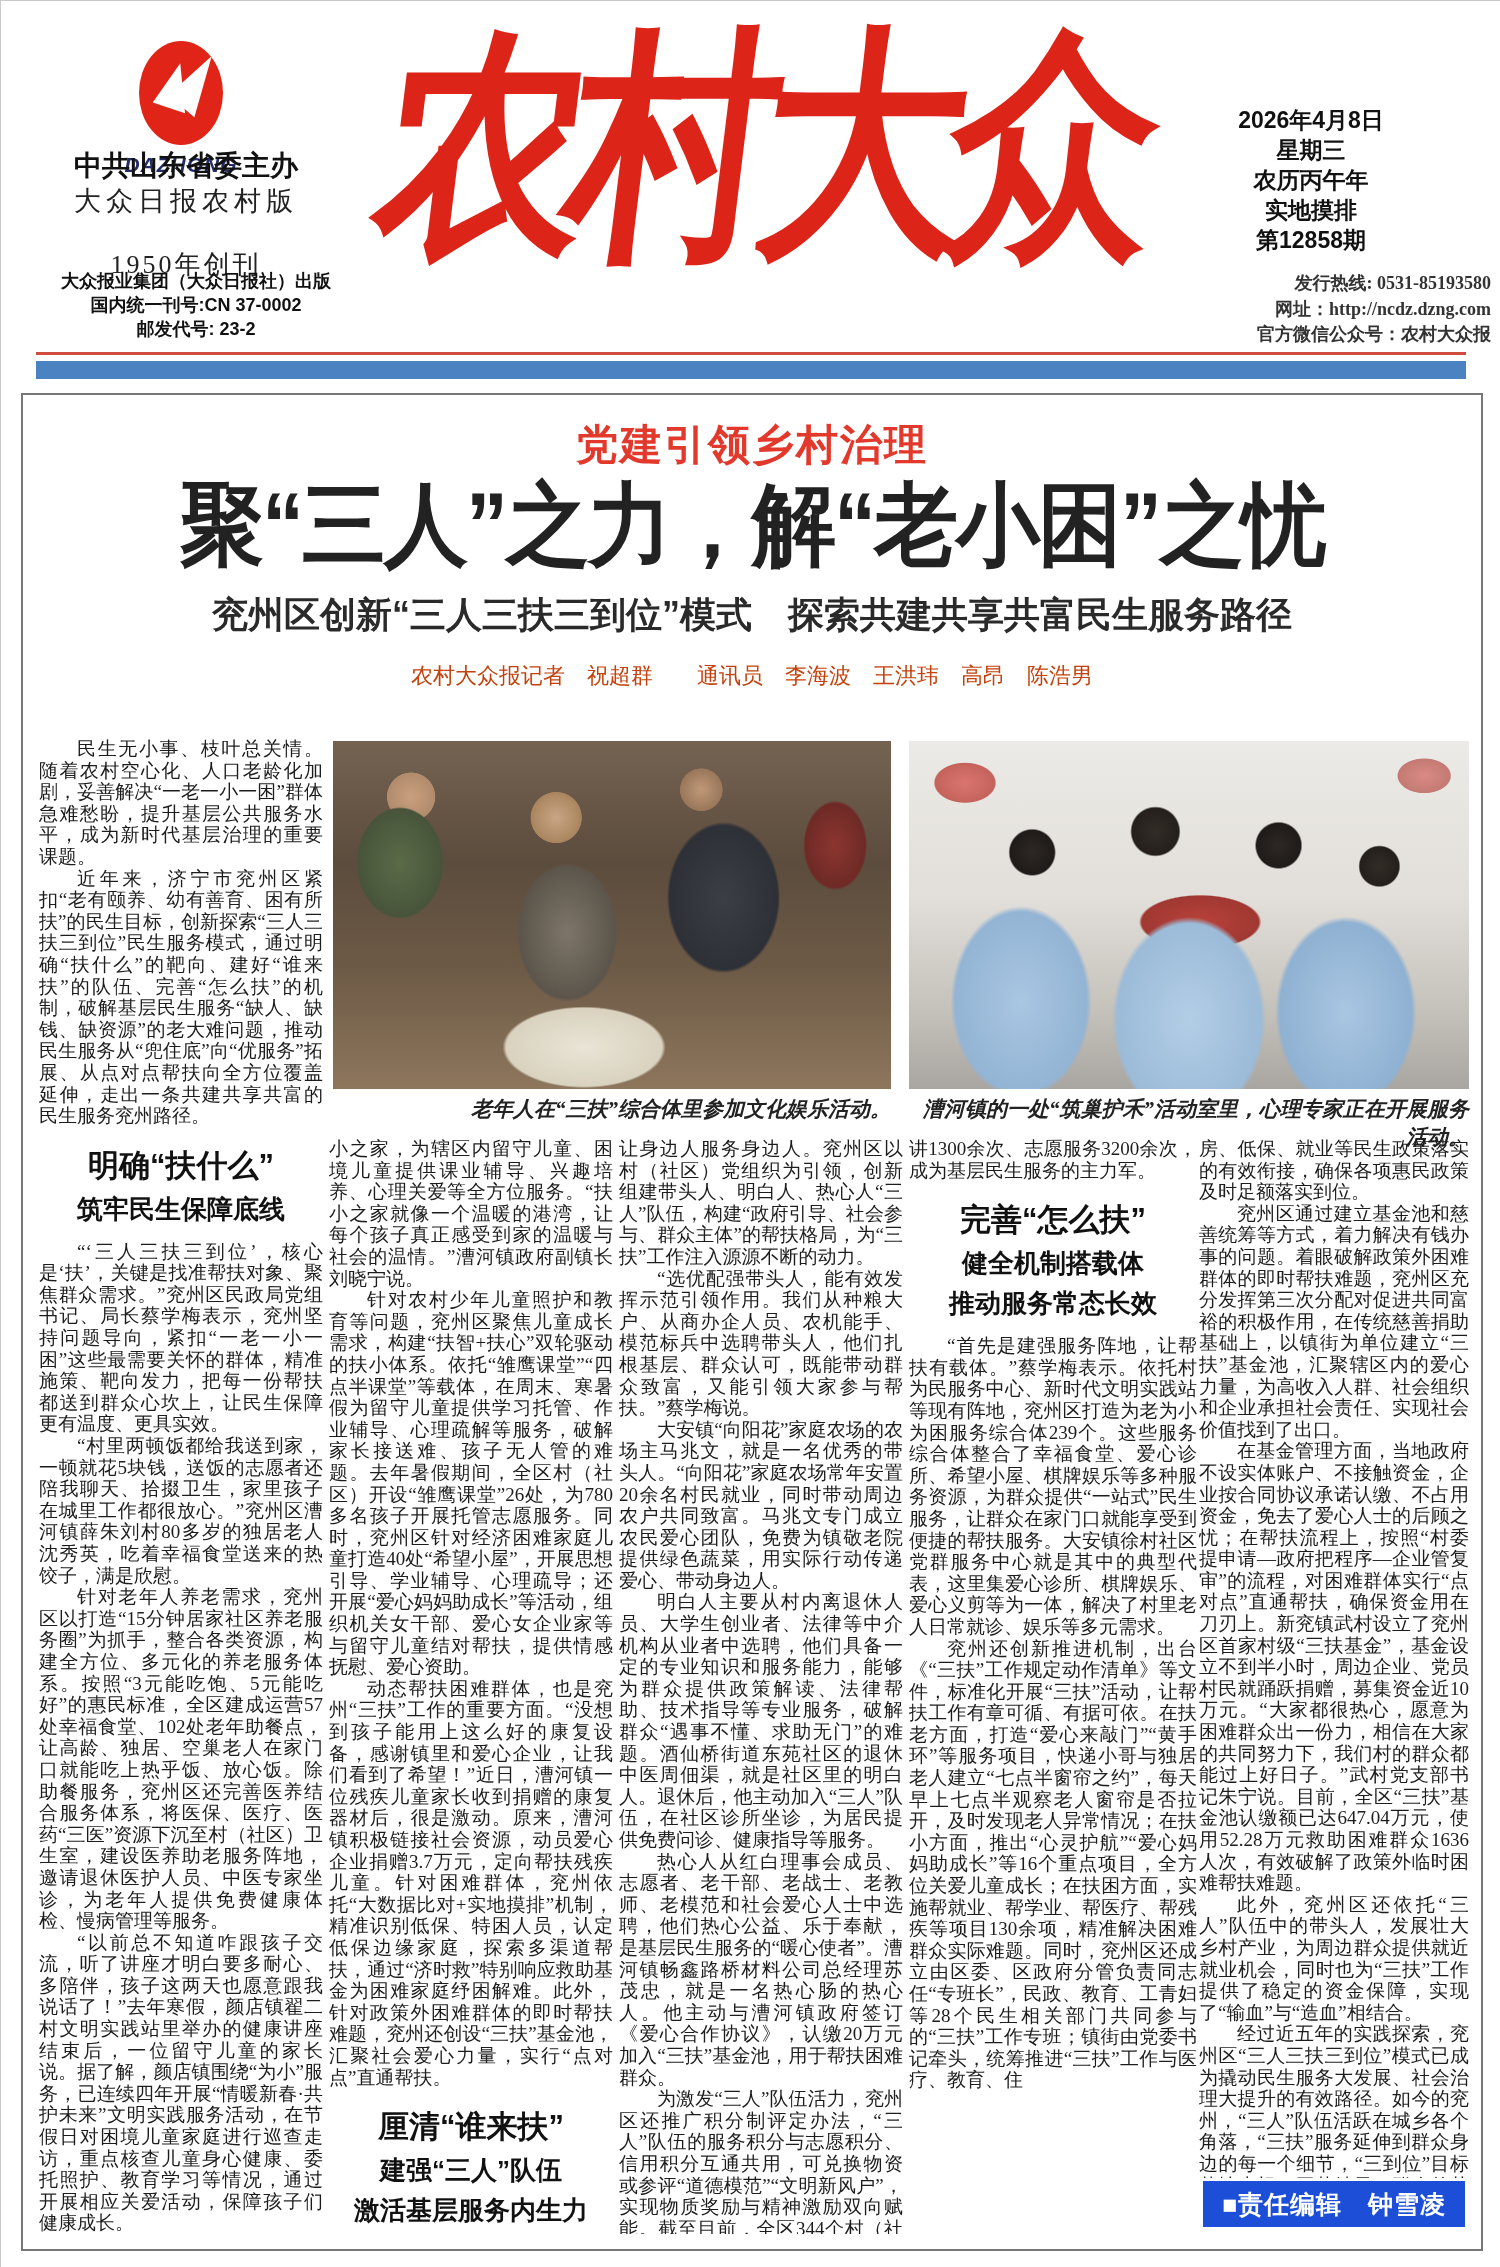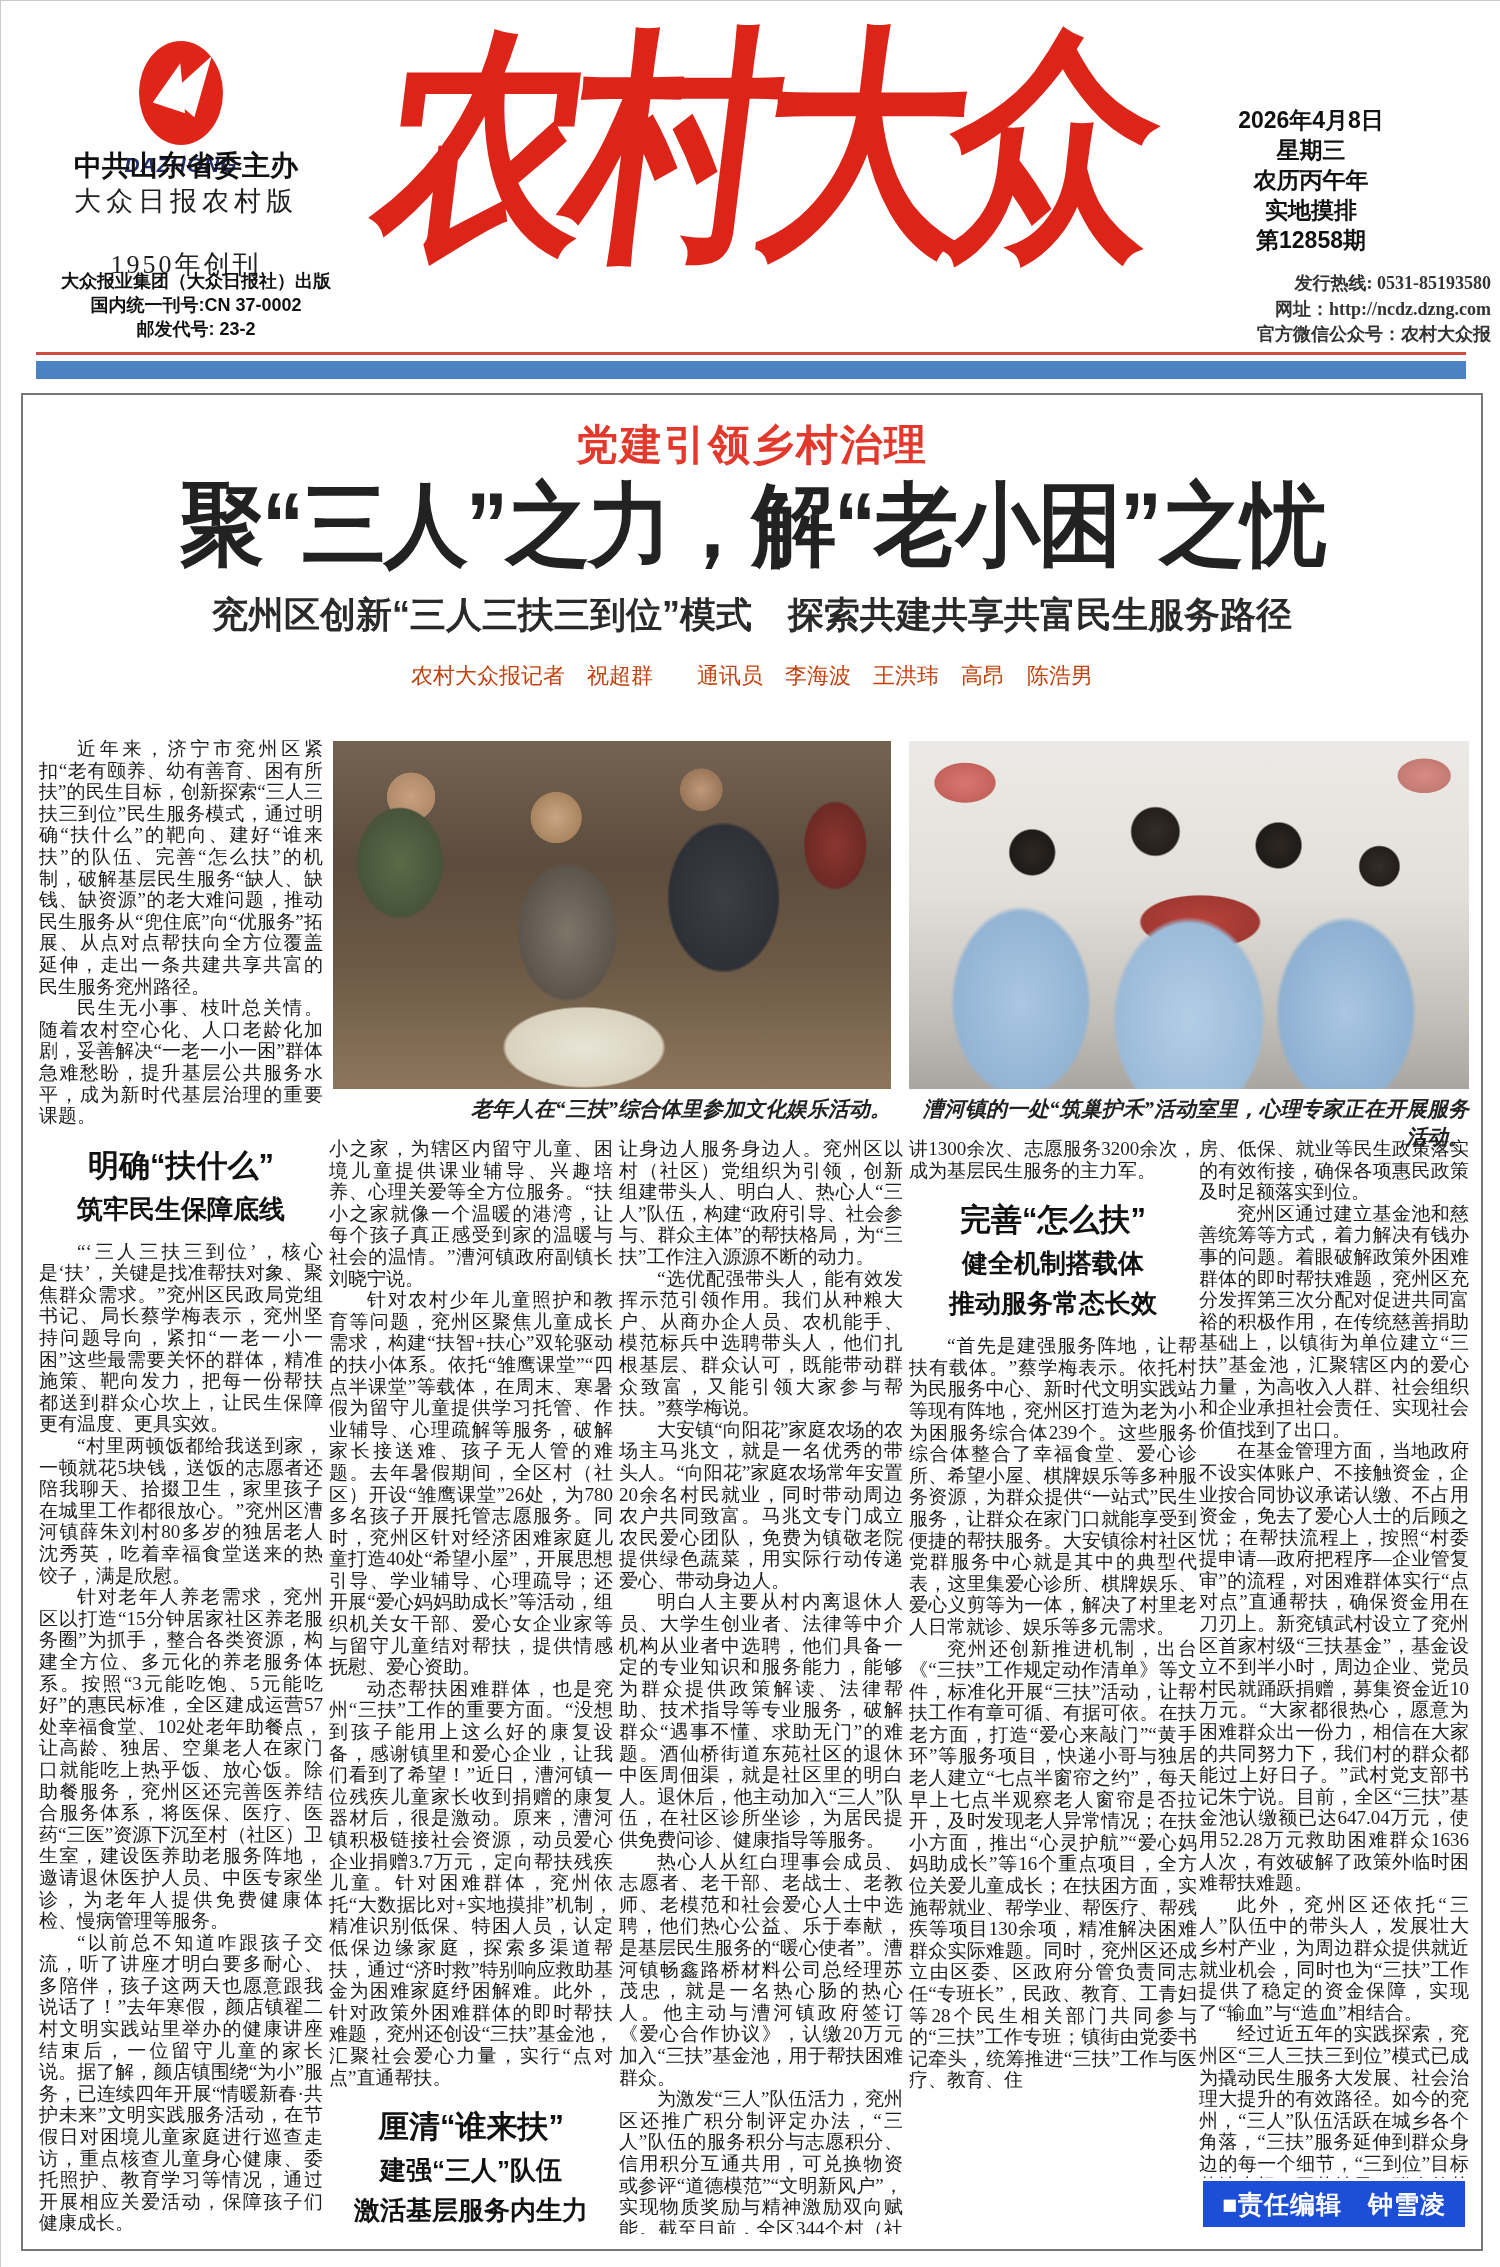--- a/index.html
+++ b/index.html
@@ -134,22 +134,22 @@
     <div class="headline">聚“三人”之力，解“老小困”之忧</div>
     <div class="deck">兖州区创新“三人三扶三到位”模式　探索共建共享共富民生服务路径</div>
     <div class="byline">农村大众报记者　祝超群　　通讯员　李海波　王洪玮　高昂　陈浩男</div>
 
     <div class="photo photo-1"></div>
     <div class="photo photo-2"></div>
     <div class="caption caption-1">老年人在“三扶”综合体里参加文化娱乐活动。</div>
     <div class="caption caption-2">漕河镇的一处“筑巢护禾”活动室里，心理专家正在开展服务活动。</div>
 
     <div class="col col-1">
+        <p class="indent">民生无小事、枝叶总关情。随着农村空心化、人口老龄化加剧，妥善解决“一老一小一困”群体急难愁盼，提升基层公共服务水平，成为新时代基层治理的重要课题。</p>
         <p class="indent">近年来，济宁市兖州区紧扣“老有颐养、幼有善育、困有所扶”的民生目标，创新探索“三人三扶三到位”民生服务模式，通过明确“扶什么”的靶向、建好“谁来扶”的队伍、完善“怎么扶”的机制，破解基层民生服务“缺人、缺钱、缺资源”的老大难问题，推动民生服务从“兜住底”向“优服务”拓展、从点对点帮扶向全方位覆盖延伸，走出一条共建共享共富的民生服务兖州路径。</p>
-        <p class="indent">民生无小事、枝叶总关情。随着农村空心化、人口老龄化加剧，妥善解决“一老一小一困”群体急难愁盼，提升基层公共服务水平，成为新时代基层治理的重要课题。</p>
         <div class="subhead">
           <div class="subhead-line first">明确“扶什么”</div>
           <div class="subhead-line">筑牢民生保障底线</div>
         </div>
         <p class="indent">“‘三人三扶三到位’，核心是‘扶’，关键是找准帮扶对象、聚焦群众需求。”兖州区民政局党组书记、局长蔡学梅表示，兖州坚持问题导向，紧扣“一老一小一困”这些最需要关怀的群体，精准施策、靶向发力，把每一份帮扶都送到群众心坎上，让民生保障更有温度、更具实效。</p>
         <p class="indent">“村里两顿饭都给我送到家，一顿就花5块钱，送饭的志愿者还陪我聊天、拾掇卫生，家里孩子在城里工作都很放心。”兖州区漕河镇薛朱刘村80多岁的独居老人沈秀英，吃着幸福食堂送来的热饺子，满是欣慰。</p>
         <p class="indent">针对老年人养老需求，兖州区以打造“15分钟居家社区养老服务圈”为抓手，整合各类资源，构建全方位、多元化的养老服务体系。按照“3元能吃饱、5元能吃好”的惠民标准，全区建成运营57处幸福食堂、102处老年助餐点，让高龄、独居、空巢老人在家门口就能吃上热乎饭、放心饭。除助餐服务，兖州区还完善医养结合服务体系，将医保、医疗、医药“三医”资源下沉至村（社区）卫生室，建设医养助老服务阵地，邀请退休医护人员、中医专家坐诊，为老年人提供免费健康体检、慢病管理等服务。</p>
         <p class="indent">“以前总不知道咋跟孩子交流，听了讲座才明白要多耐心、多陪伴，孩子这两天也愿意跟我说话了！”去年寒假，颜店镇翟二村文明实践站里举办的健康讲座结束后，一位留守儿童的家长说。据了解，颜店镇围绕“为小”服务，已连续四年开展“情暖新春·共护未来”文明实践服务活动，在节假日对困境儿童家庭进行巡查走访，重点核查儿童身心健康、委托照护、教育学习等情况，通过开展相应关爱活动，保障孩子们健康成长。</p>
       </div>
     <div class="col col-2">

